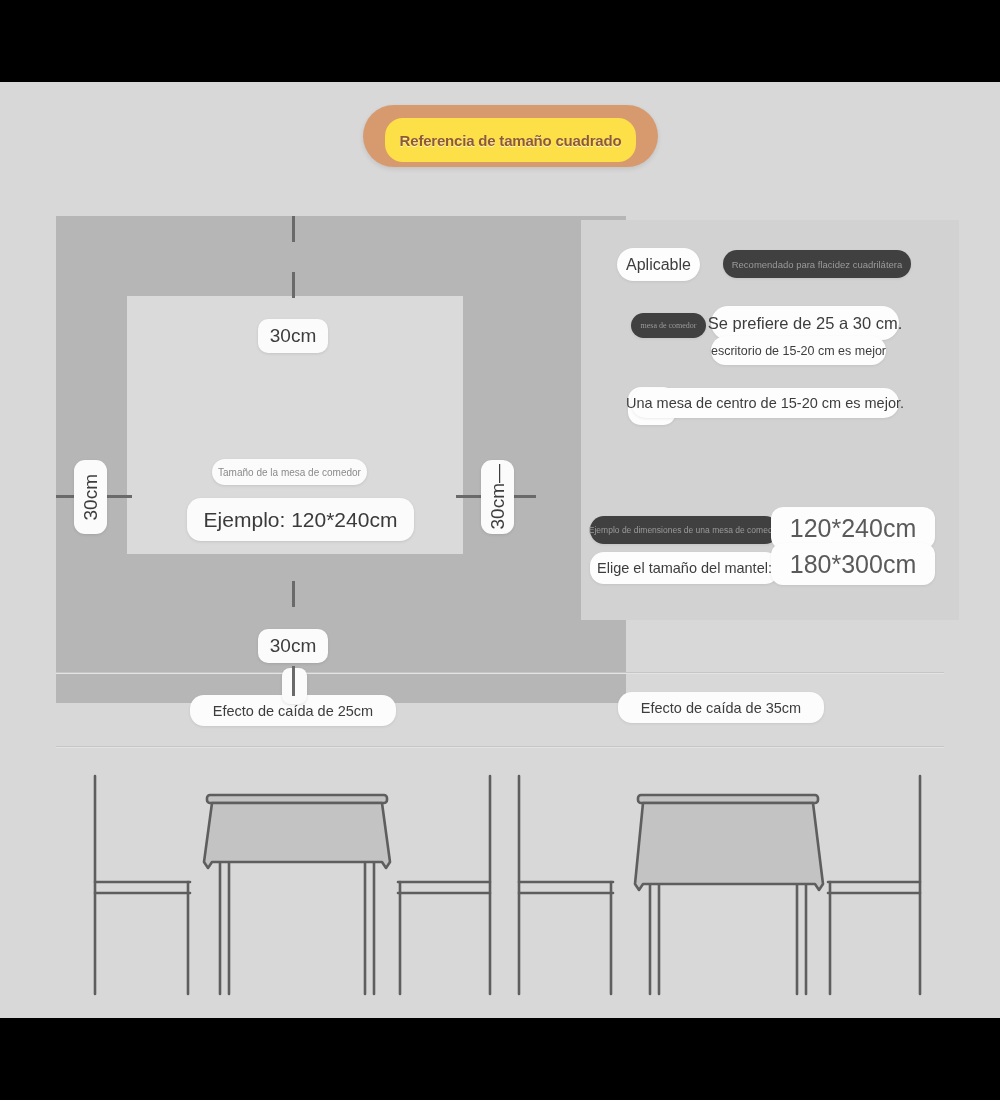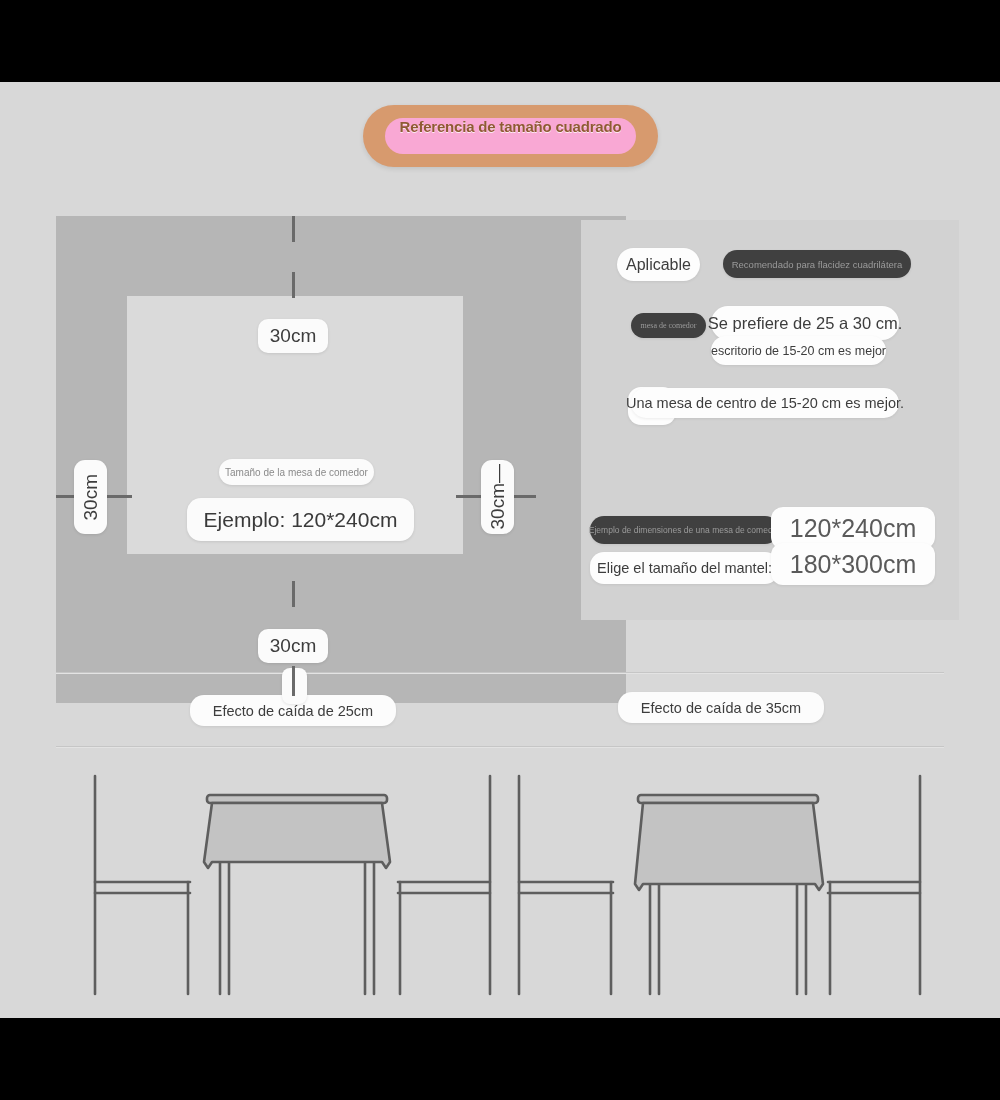--- a/index.html
+++ b/index.html
@@ -31,24 +31,25 @@
     height: 62px;
     background: #d79a6e;
     border-radius: 31px;
     box-shadow: 0 2px 5px rgba(0,0,0,0.10);
   }
   .banner-inner {
     position: absolute;
     left: 22px;
     top: 13px;
     width: 251px;
-    height: 36px;
-    background: #f9a8d4;
+    height: 44px;
+    background: #fde047;
     border-radius: 18px;
     display: flex;
+    align-items: center;
     justify-content: center;
   }
   .banner-text {
     font-size: 15px;
     color: #8f5a33;
     font-weight: bold;
     letter-spacing: -0.2px;
     text-shadow: 0 1px 0 rgba(255,255,255,0.75);
     white-space: nowrap;
   }
@@ -109,21 +110,21 @@
   .pill-right {
     left: 425px; top: 244px; width: 33px; height: 74px;
     font-size: 19px; border-radius: 11px;
   }
   .vtext {
     writing-mode: vertical-rl;
     transform: rotate(180deg);
   }
 
   .pill-table-label {
-    left: 163px; top: 243px; width: 155px; height: 26px;
+    left: 156px; top: 243px; width: 155px; height: 26px;
     font-size: 10px; border-radius: 13px; color: #8a8a8a;
   }
   .pill-example {
     left: 131px; top: 282px; width: 227px; height: 43px;
     font-size: 21px; border-radius: 14px; color: #3a3a3a; text-align: right;
   }
 
   
   .panel {
     position: absolute;

